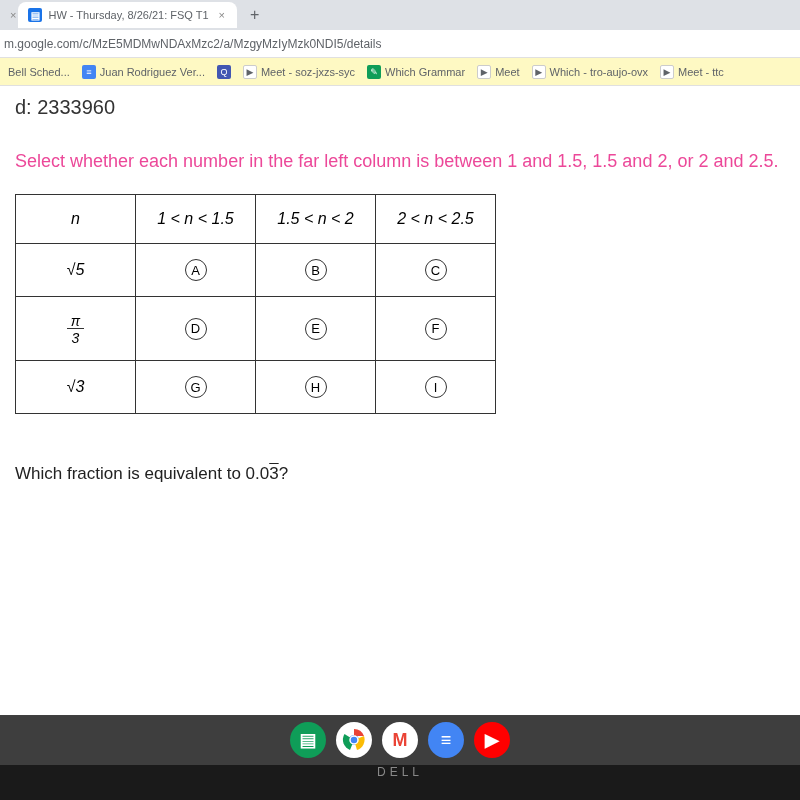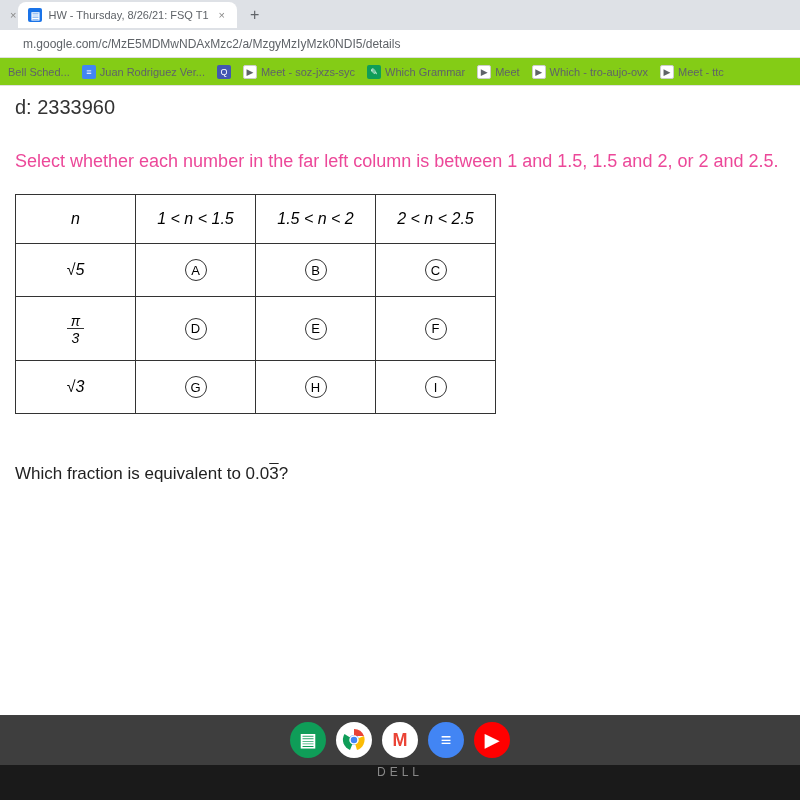--- a/index.html
+++ b/index.html
@@ -49,27 +49,27 @@
       font-size: 16px;
       color: #5f6368;
       margin-left: 8px;
       cursor: pointer;
     }
     .url-bar {
       background: #fff;
       height: 28px;
       display: flex;
       align-items: center;
-      padding: 0 23px;
+      padding: 0 4px;
       font-size: 12px;
       color: #5f6368;
       border-bottom: 1px solid #e0e0e0;
     }
     .bookmarks-bar {
-      background: #84cc16;
+      background: #fef9c3;
       height: 28px;
       display: flex;
       align-items: center;
       padding: 0 8px;
       font-size: 11px;
       color: #5f6368;
       border-bottom: 1px solid #e0e0e0;
       gap: 12px;
       overflow: hidden;
       white-space: nowrap;

